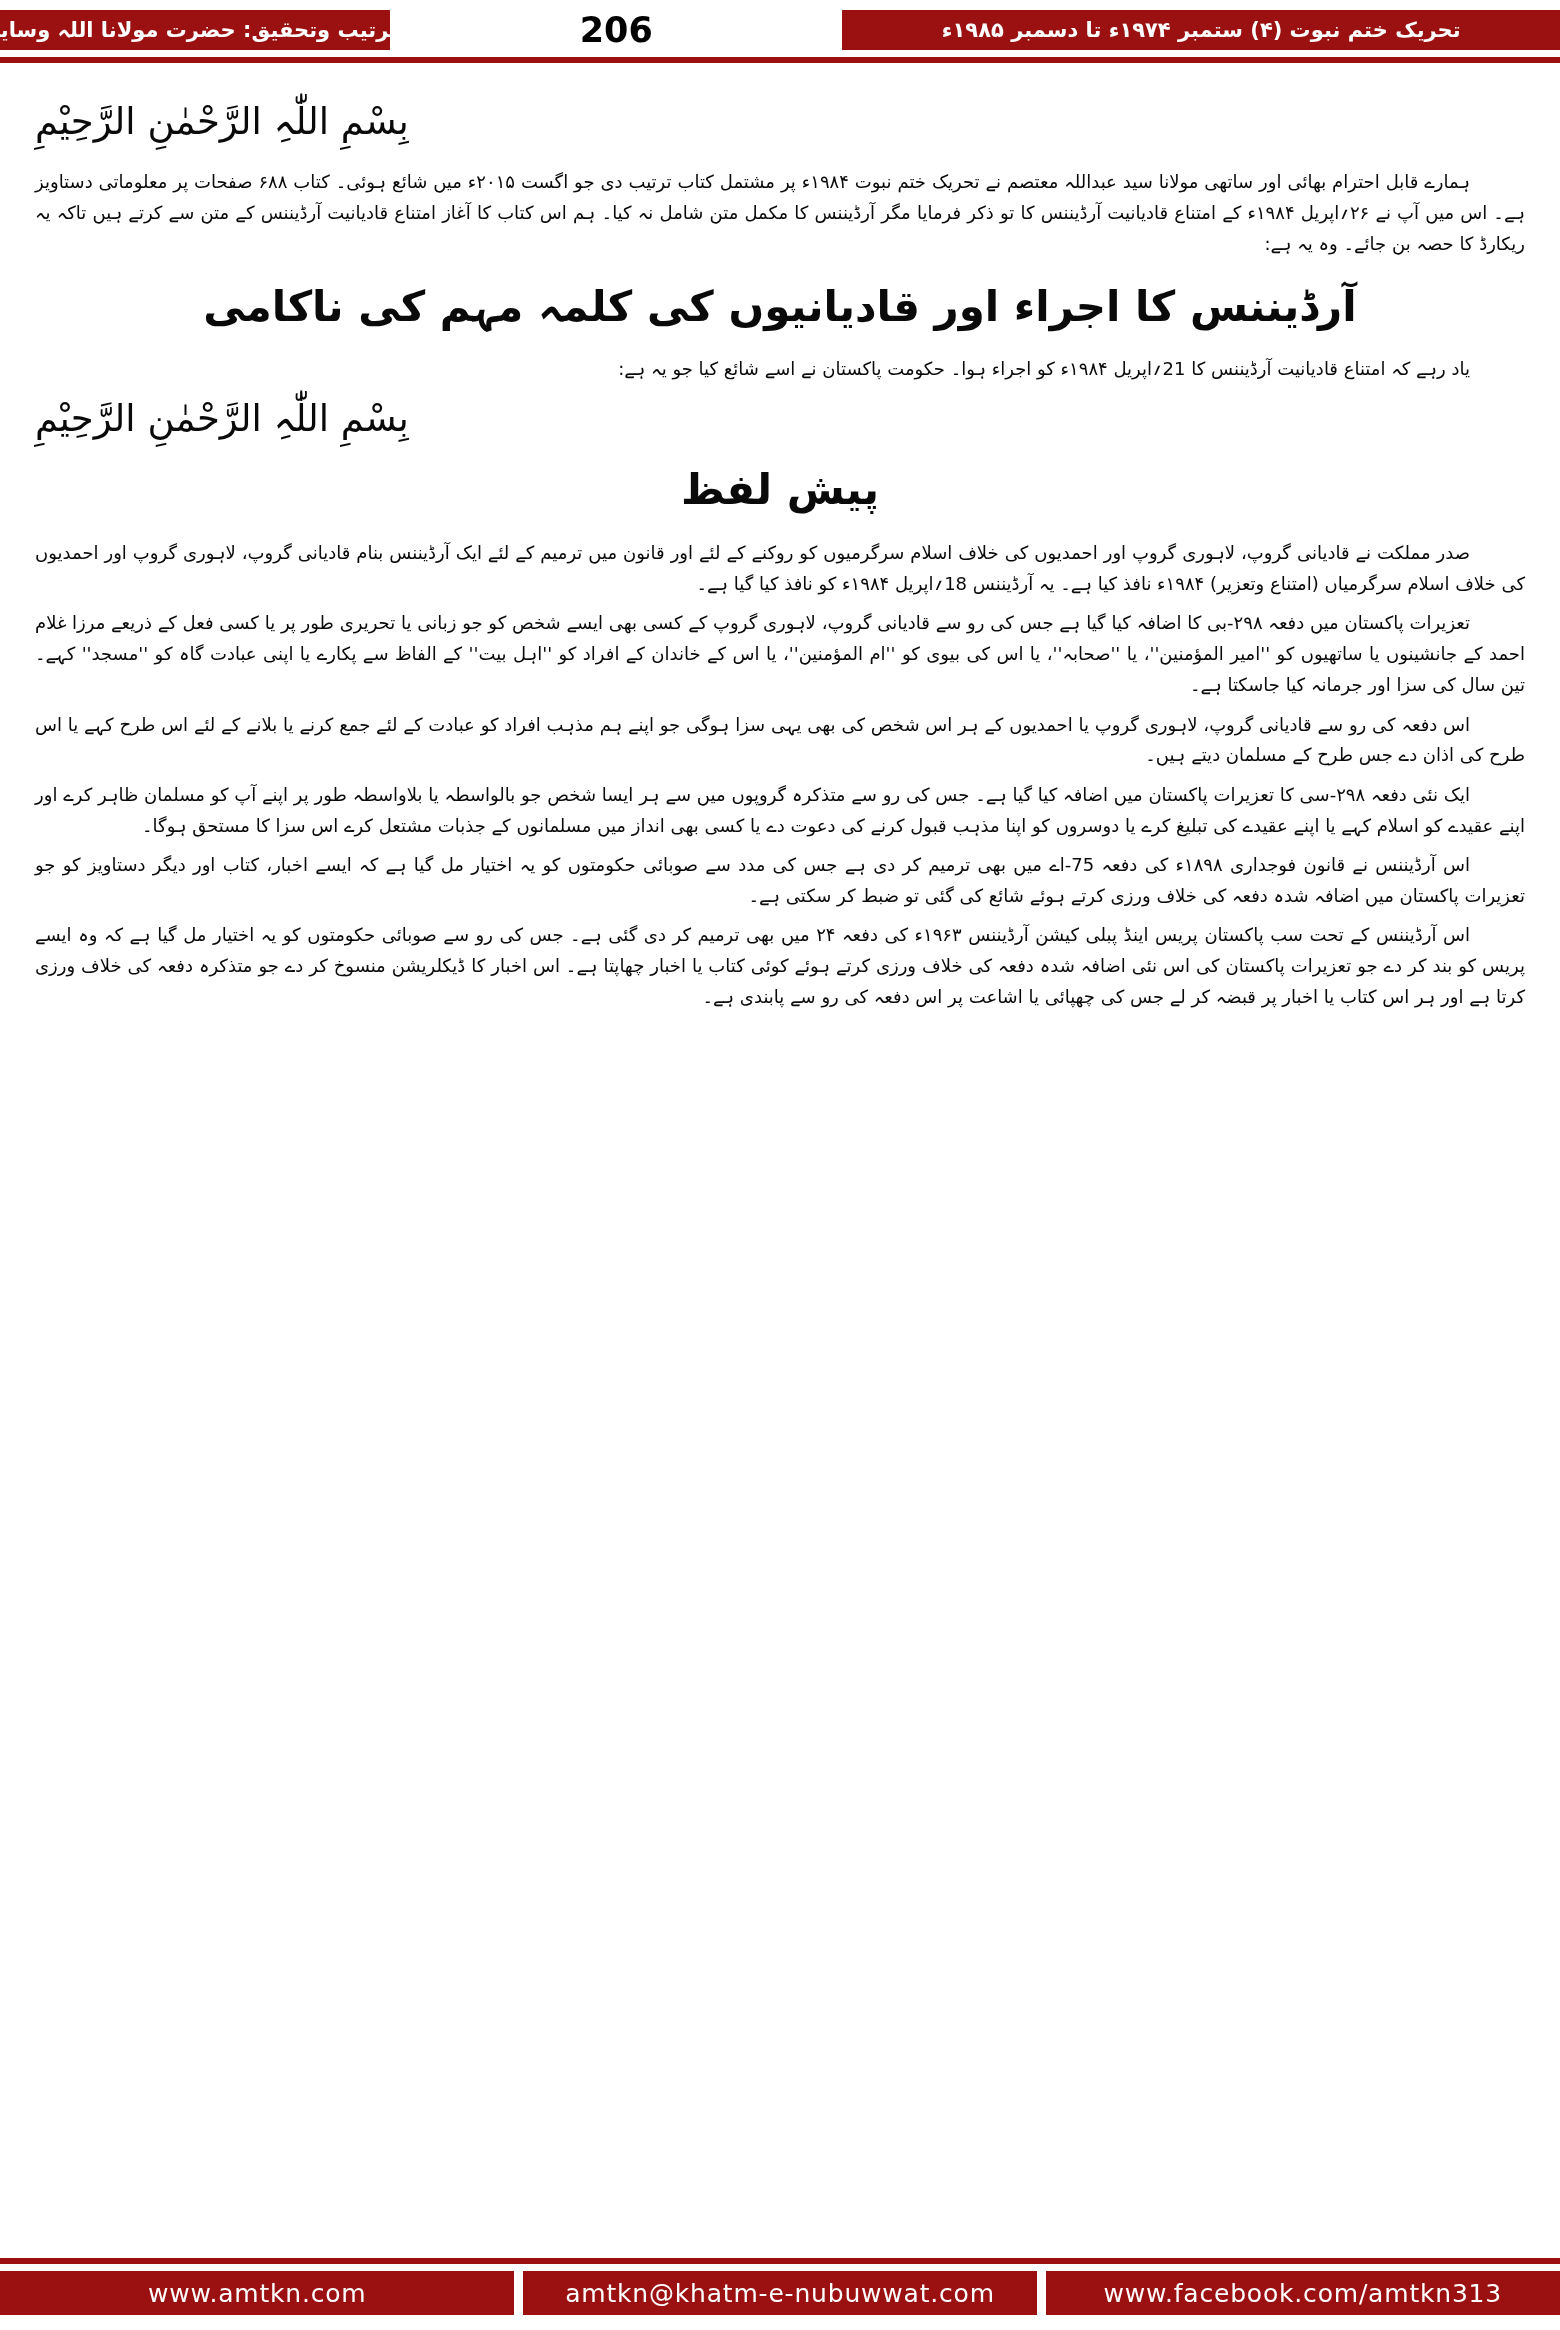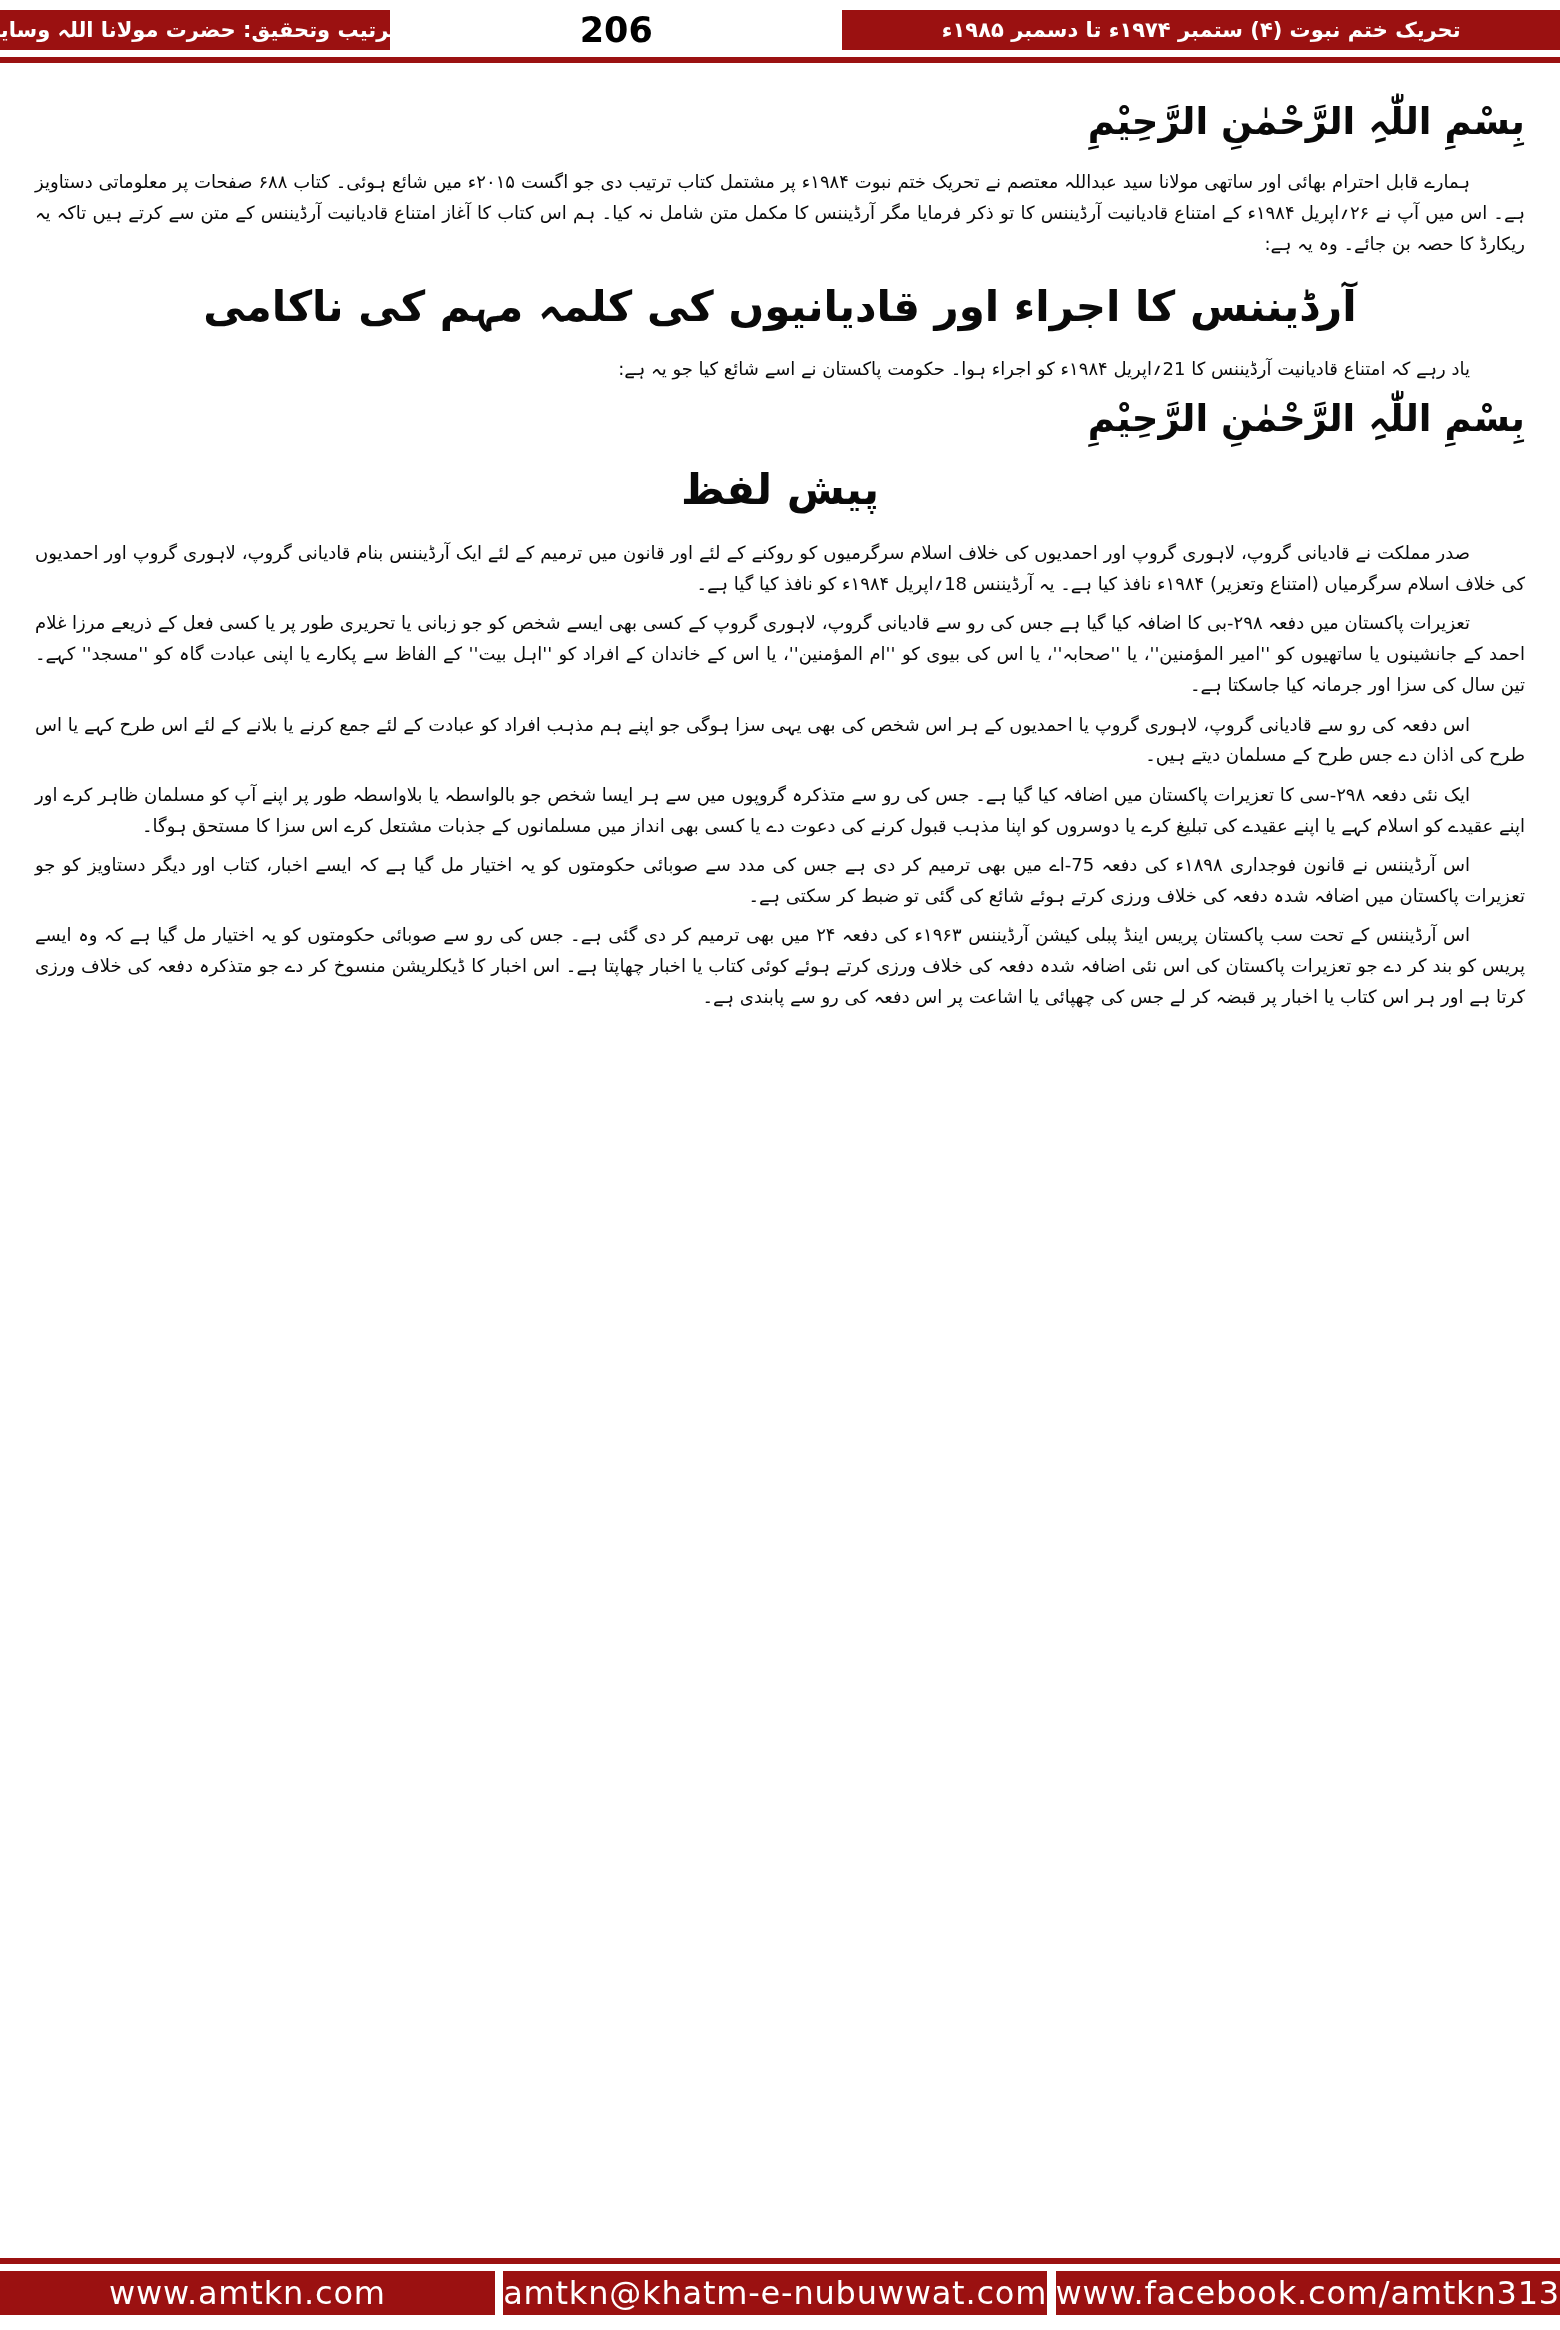--- a/index.html
+++ b/index.html
@@ -41,23 +41,23 @@
   .rule-top{margin-top:6.7px;}
   .rule-bottom{margin-bottom:6.7px;}
 
   
   .content{
     flex:1;
     padding:25px 35px 0 35px;
     overflow:hidden;
   }
   .bismillah{
-    text-align:right;
+    text-align:left;
     font-size:37px;
-    font-weight:bold;
+    font-weight:normal;
     margin:11.8px 0 23.5px 0;
   }
   .heading-lg{
     text-align:center;
     font-size:42px;
     font-weight:bold;
     margin:20px 0 20px 0;
     line-height:1.3;
   }
   .para{
@@ -75,21 +75,21 @@
     display:flex;
     gap:8.4px;
     height:44px;
     direction:ltr;
   }
   .ftr-seg{
     flex:1;
     background:var(--maroon);
     color:#ffffff;
     display:flex;align-items:center;justify-content:center;
-    font-size:32px;
+    font-size:25px;
     letter-spacing:0.8px;
     cursor:pointer;
     white-space:nowrap;
   }
 </style>
 </head>
 <body>
 
 <header class="page-header">
   <div class="hdr-bar">

